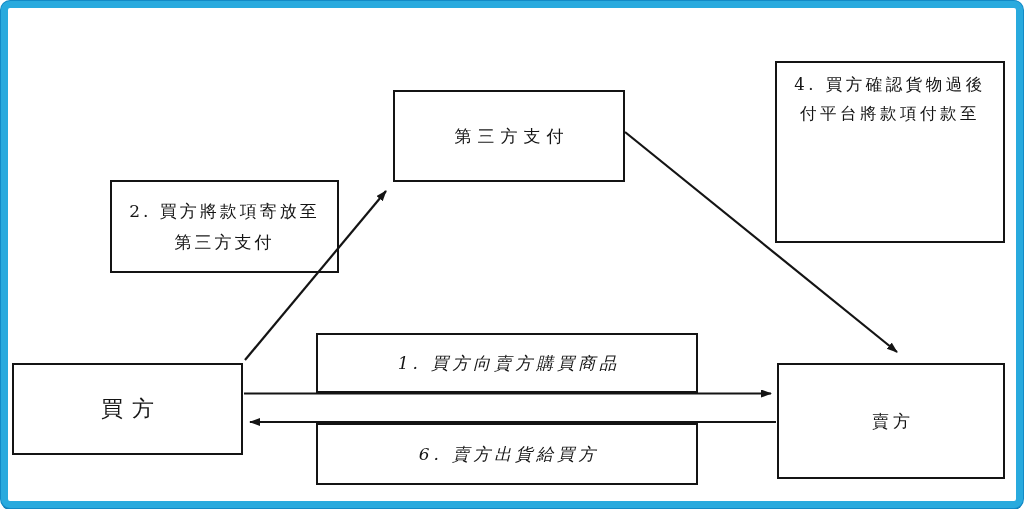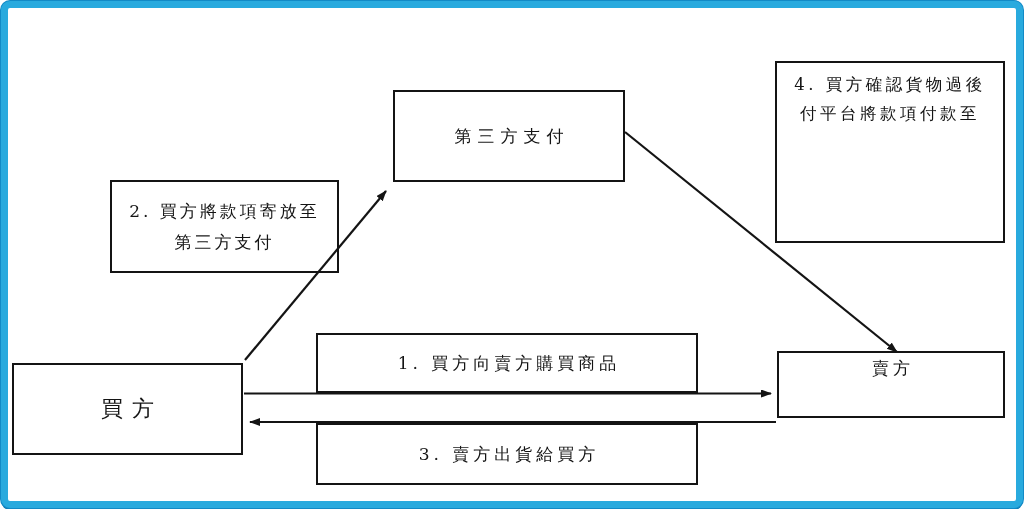--- a/index.html
+++ b/index.html
@@ -47,27 +47,28 @@
   }
   .callout-line {
     font-size: 17px;
     letter-spacing: 3px;
     line-height: 31px;
   }
   .step-label {
     font-size: 17px;
     letter-spacing: 4px;
     padding-left: 4px;
+    font-style: italic;
   }
   #box-third-party { left: 393px; top: 90px;  width: 232px; height: 92px; }
   #box-step2       { left: 87px;  top: 180px; width: 229px; height: 93px; margin-left: 23px; }
   #box-step4       { left: 775px; top: 61px;  width: 230px; height: 182px;
                      justify-content: flex-start; padding: 7px 9px 0 9px; }
   #box-buyer       { left: 12px;  top: 363px; width: 231px; height: 92px; }
-  #box-seller      { left: 777px; top: 351px; width: 228px; height: 67px; justify-content: space-between; }
+  #box-seller      { left: 777px; top: 363px; width: 228px; height: 116px; }
   #box-step1       { left: 316px; top: 333px; width: 382px; height: 60px; }
   #box-step3       { left: 316px; top: 423px; width: 382px; height: 62px; }
 
   #box-step4 .para-line {
     font-size: 16.5px;
     letter-spacing: 3.5px;
     line-height: 29px;
     width: 100%;
     text-align: center;
     white-space: nowrap;
@@ -108,21 +109,21 @@
 
 <div class="box" id="box-seller">
   <div class="node-label" style="letter-spacing:4px;padding-left:4px;">賣方</div>
 </div>
 
 <div class="box" id="box-step1">
   <div class="step-label">1. 買方向賣方購買商品</div>
 </div>
 
 <div class="box" id="box-step3">
-  <div class="step-label">3. 賣方出貨給買方</div>
+  <div class="step-label">6. 賣方出貨給買方</div>
 </div>
 
 <svg class="arrows" viewBox="0 0 1024 509" xmlns="http://www.w3.org/2000/svg">
   <defs>
     <marker id="ah" markerWidth="13" markerHeight="10" refX="10" refY="4" orient="auto" markerUnits="userSpaceOnUse">
       <path d="M0,0 L11,4 L0,8 Z" fill="#141414"></path>
     </marker>
   </defs>
   <line x1="245" y1="360" x2="386" y2="191" marker-end="url(#ah)"></line>
   <line x1="625" y1="132" x2="897" y2="352" marker-end="url(#ah)"></line>

